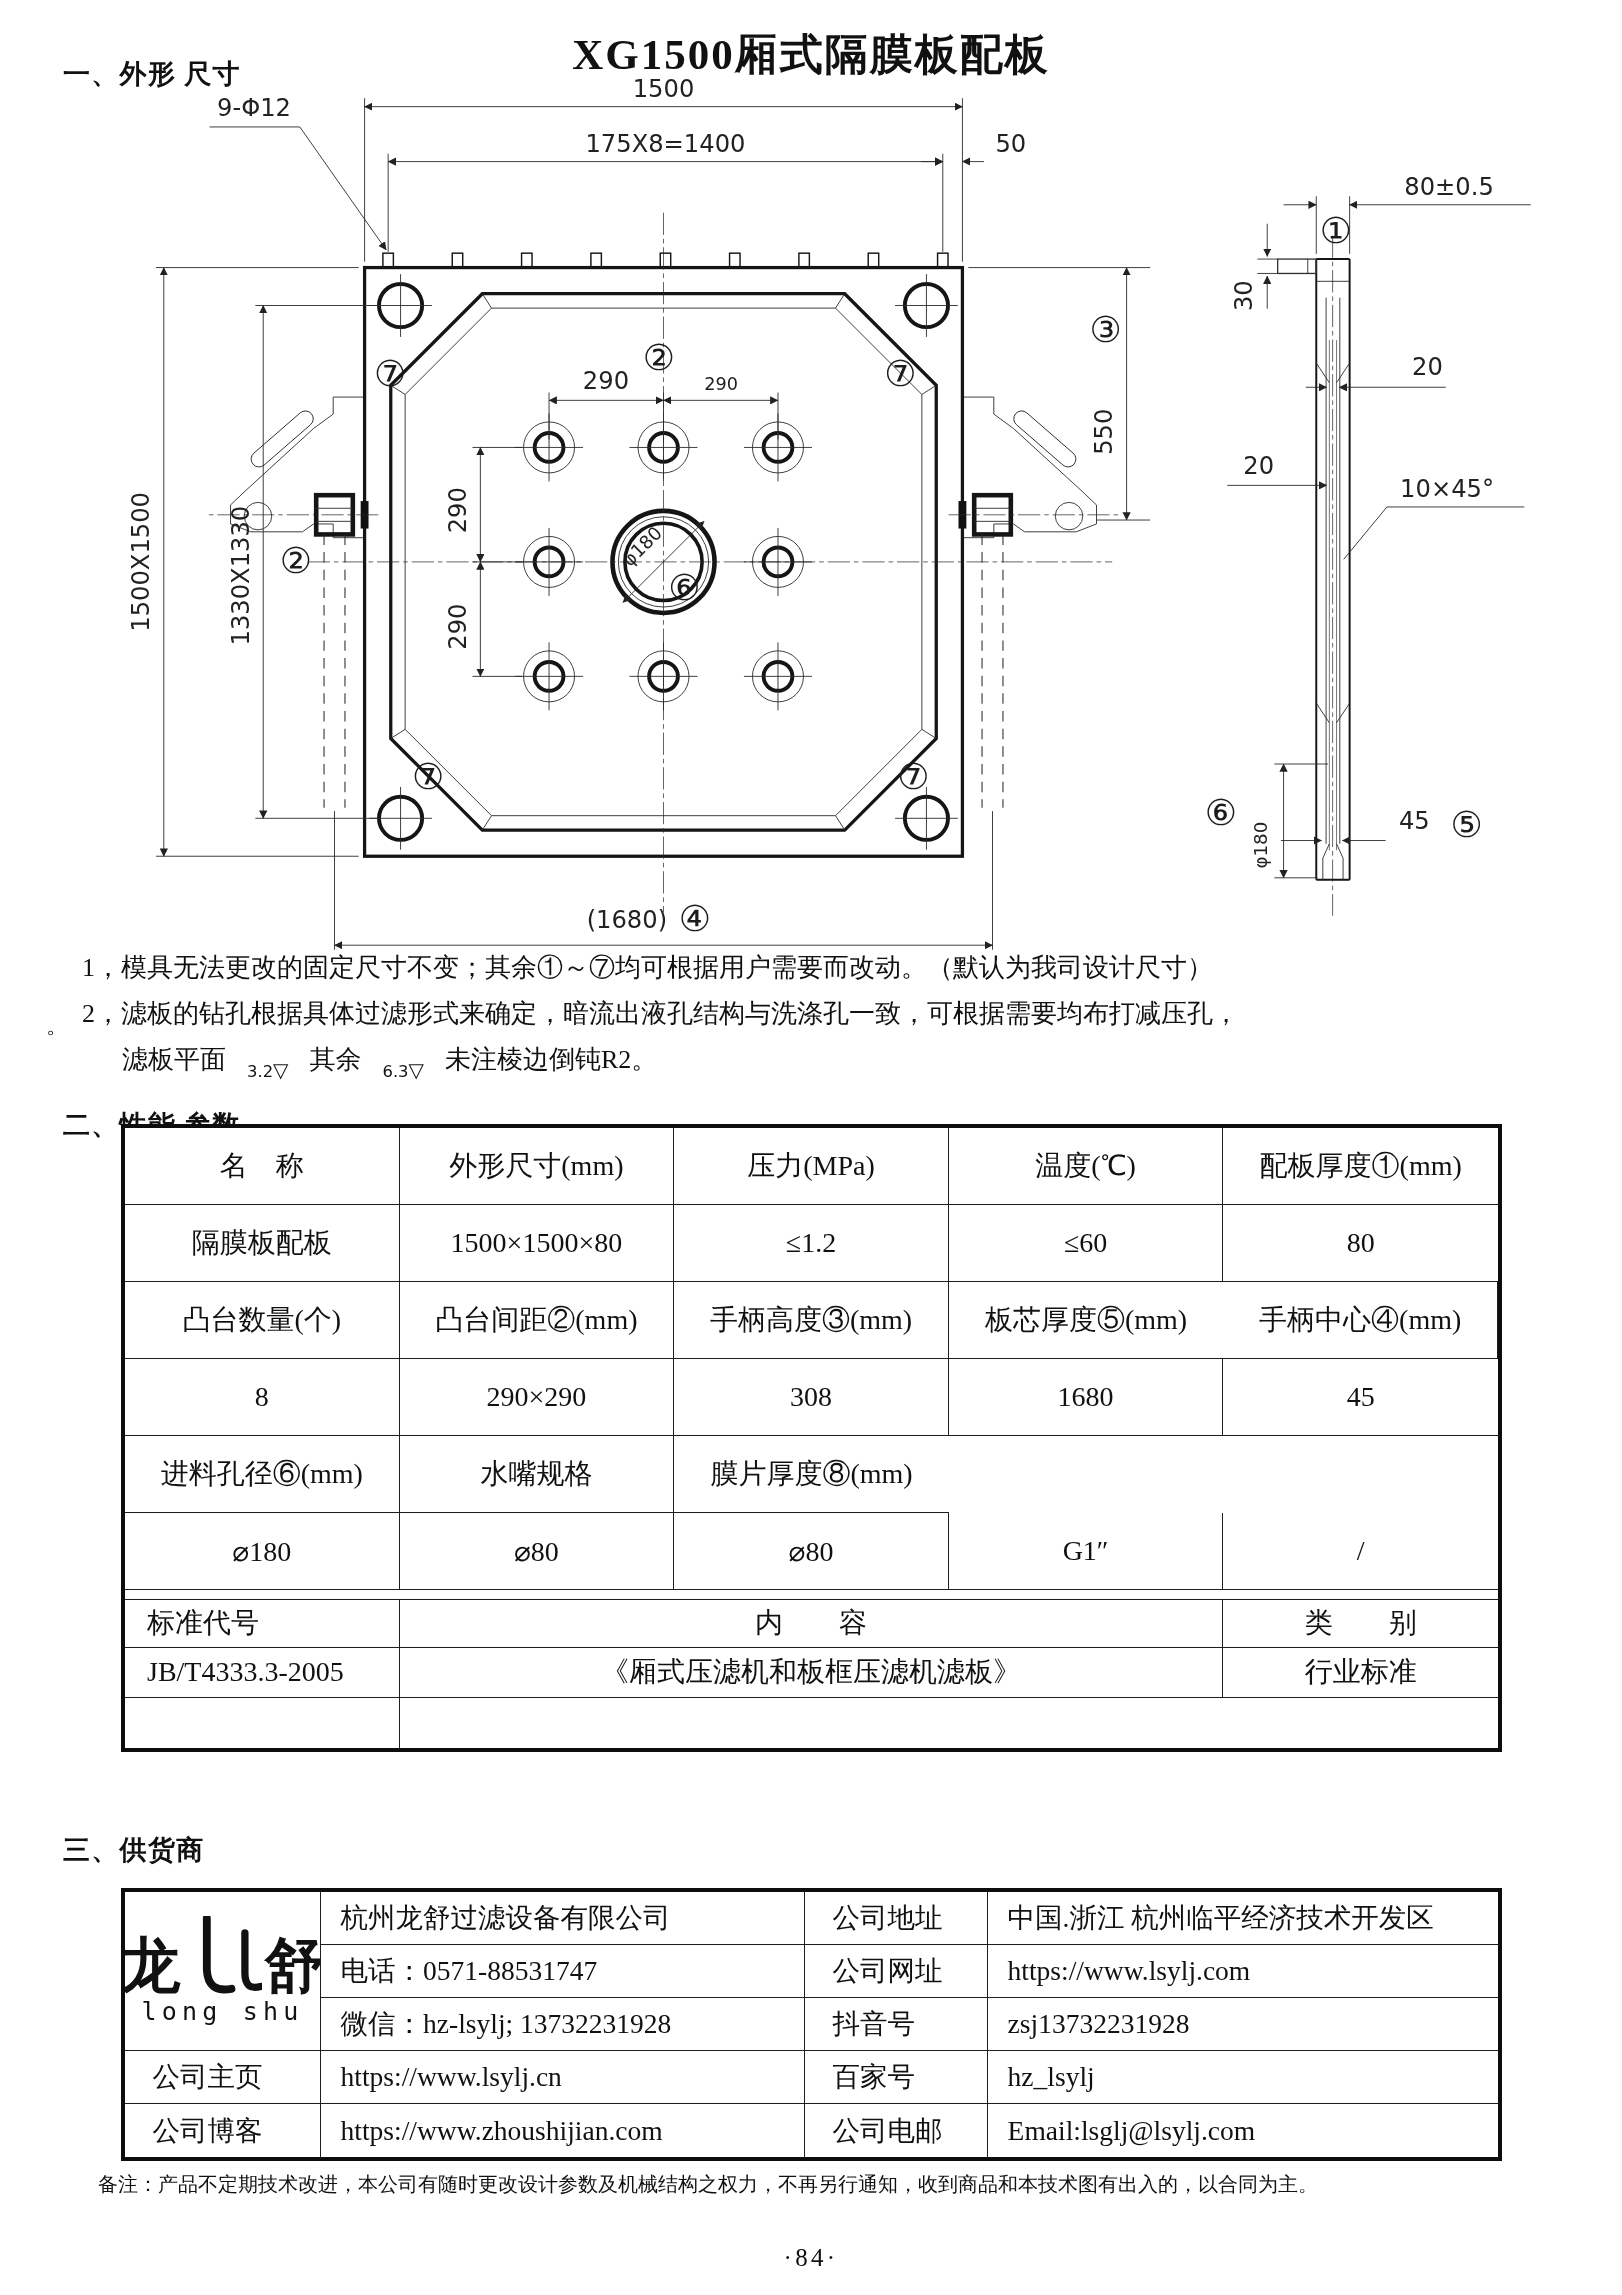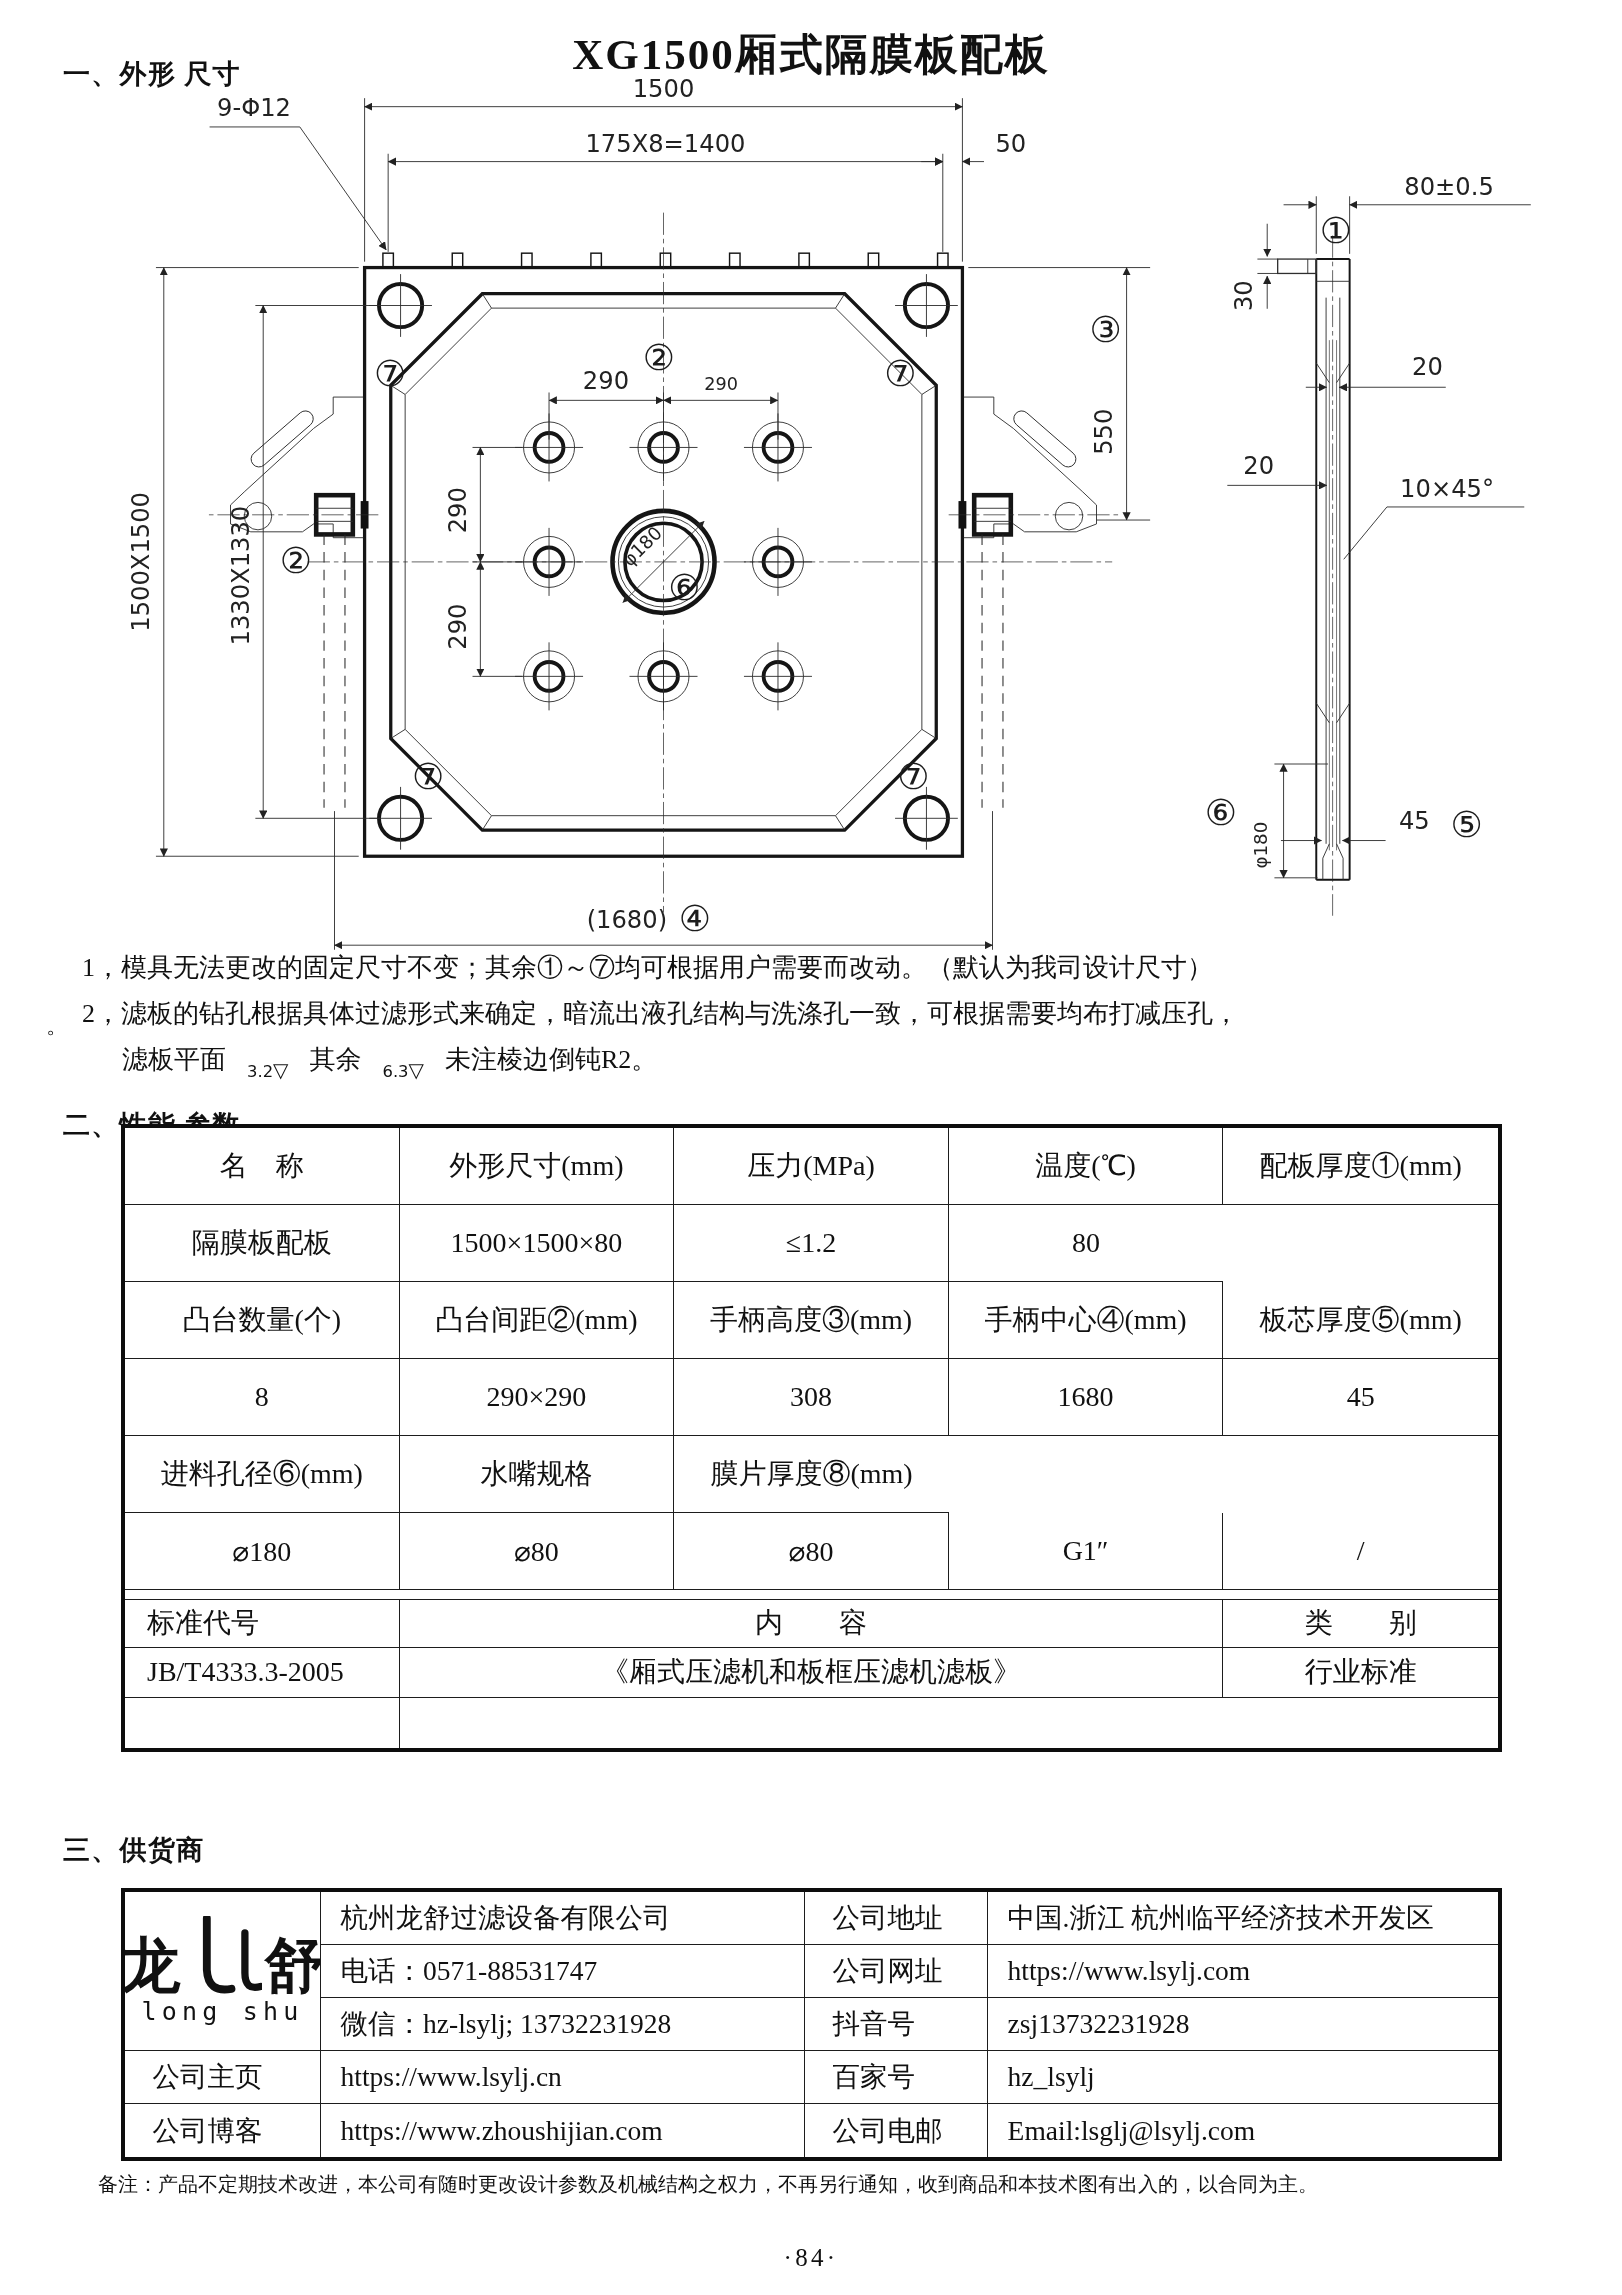--- a/index.html
+++ b/index.html
@@ -371,28 +371,29 @@
       <div class="cell">名　称</div>
       <div class="cell">外形尺寸(mm)</div>
       <div class="cell">压力(MPa)</div>
       <div class="cell">温度(℃)</div>
       <div class="cell nb-r">配板厚度①(mm)</div>
     </div>
     <div class="pt5">
       <div class="cell">隔膜板配板</div>
       <div class="cell">1500×1500×80</div>
       <div class="cell">≤1.2</div>
+      <div class="cell">≤60</div>
       <div class="cell nb-r">80</div>
     </div>
     <div class="pt5">
       <div class="cell">凸台数量(个)</div>
       <div class="cell">凸台间距②(mm)</div>
       <div class="cell">手柄高度③(mm)</div>
+      <div class="cell nb-r">板芯厚度⑤(mm)</div>
       <div class="cell">手柄中心④(mm)</div>
-      <div class="cell nb-r">板芯厚度⑤(mm)</div>
     </div>
     <div class="pt5">
       <div class="cell">8</div>
       <div class="cell">290×290</div>
       <div class="cell">308</div>
       <div class="cell">1680</div>
       <div class="cell nb-r">45</div>
     </div>
     <div class="pt5">
       <div class="cell">进料孔径⑥(mm)</div>

